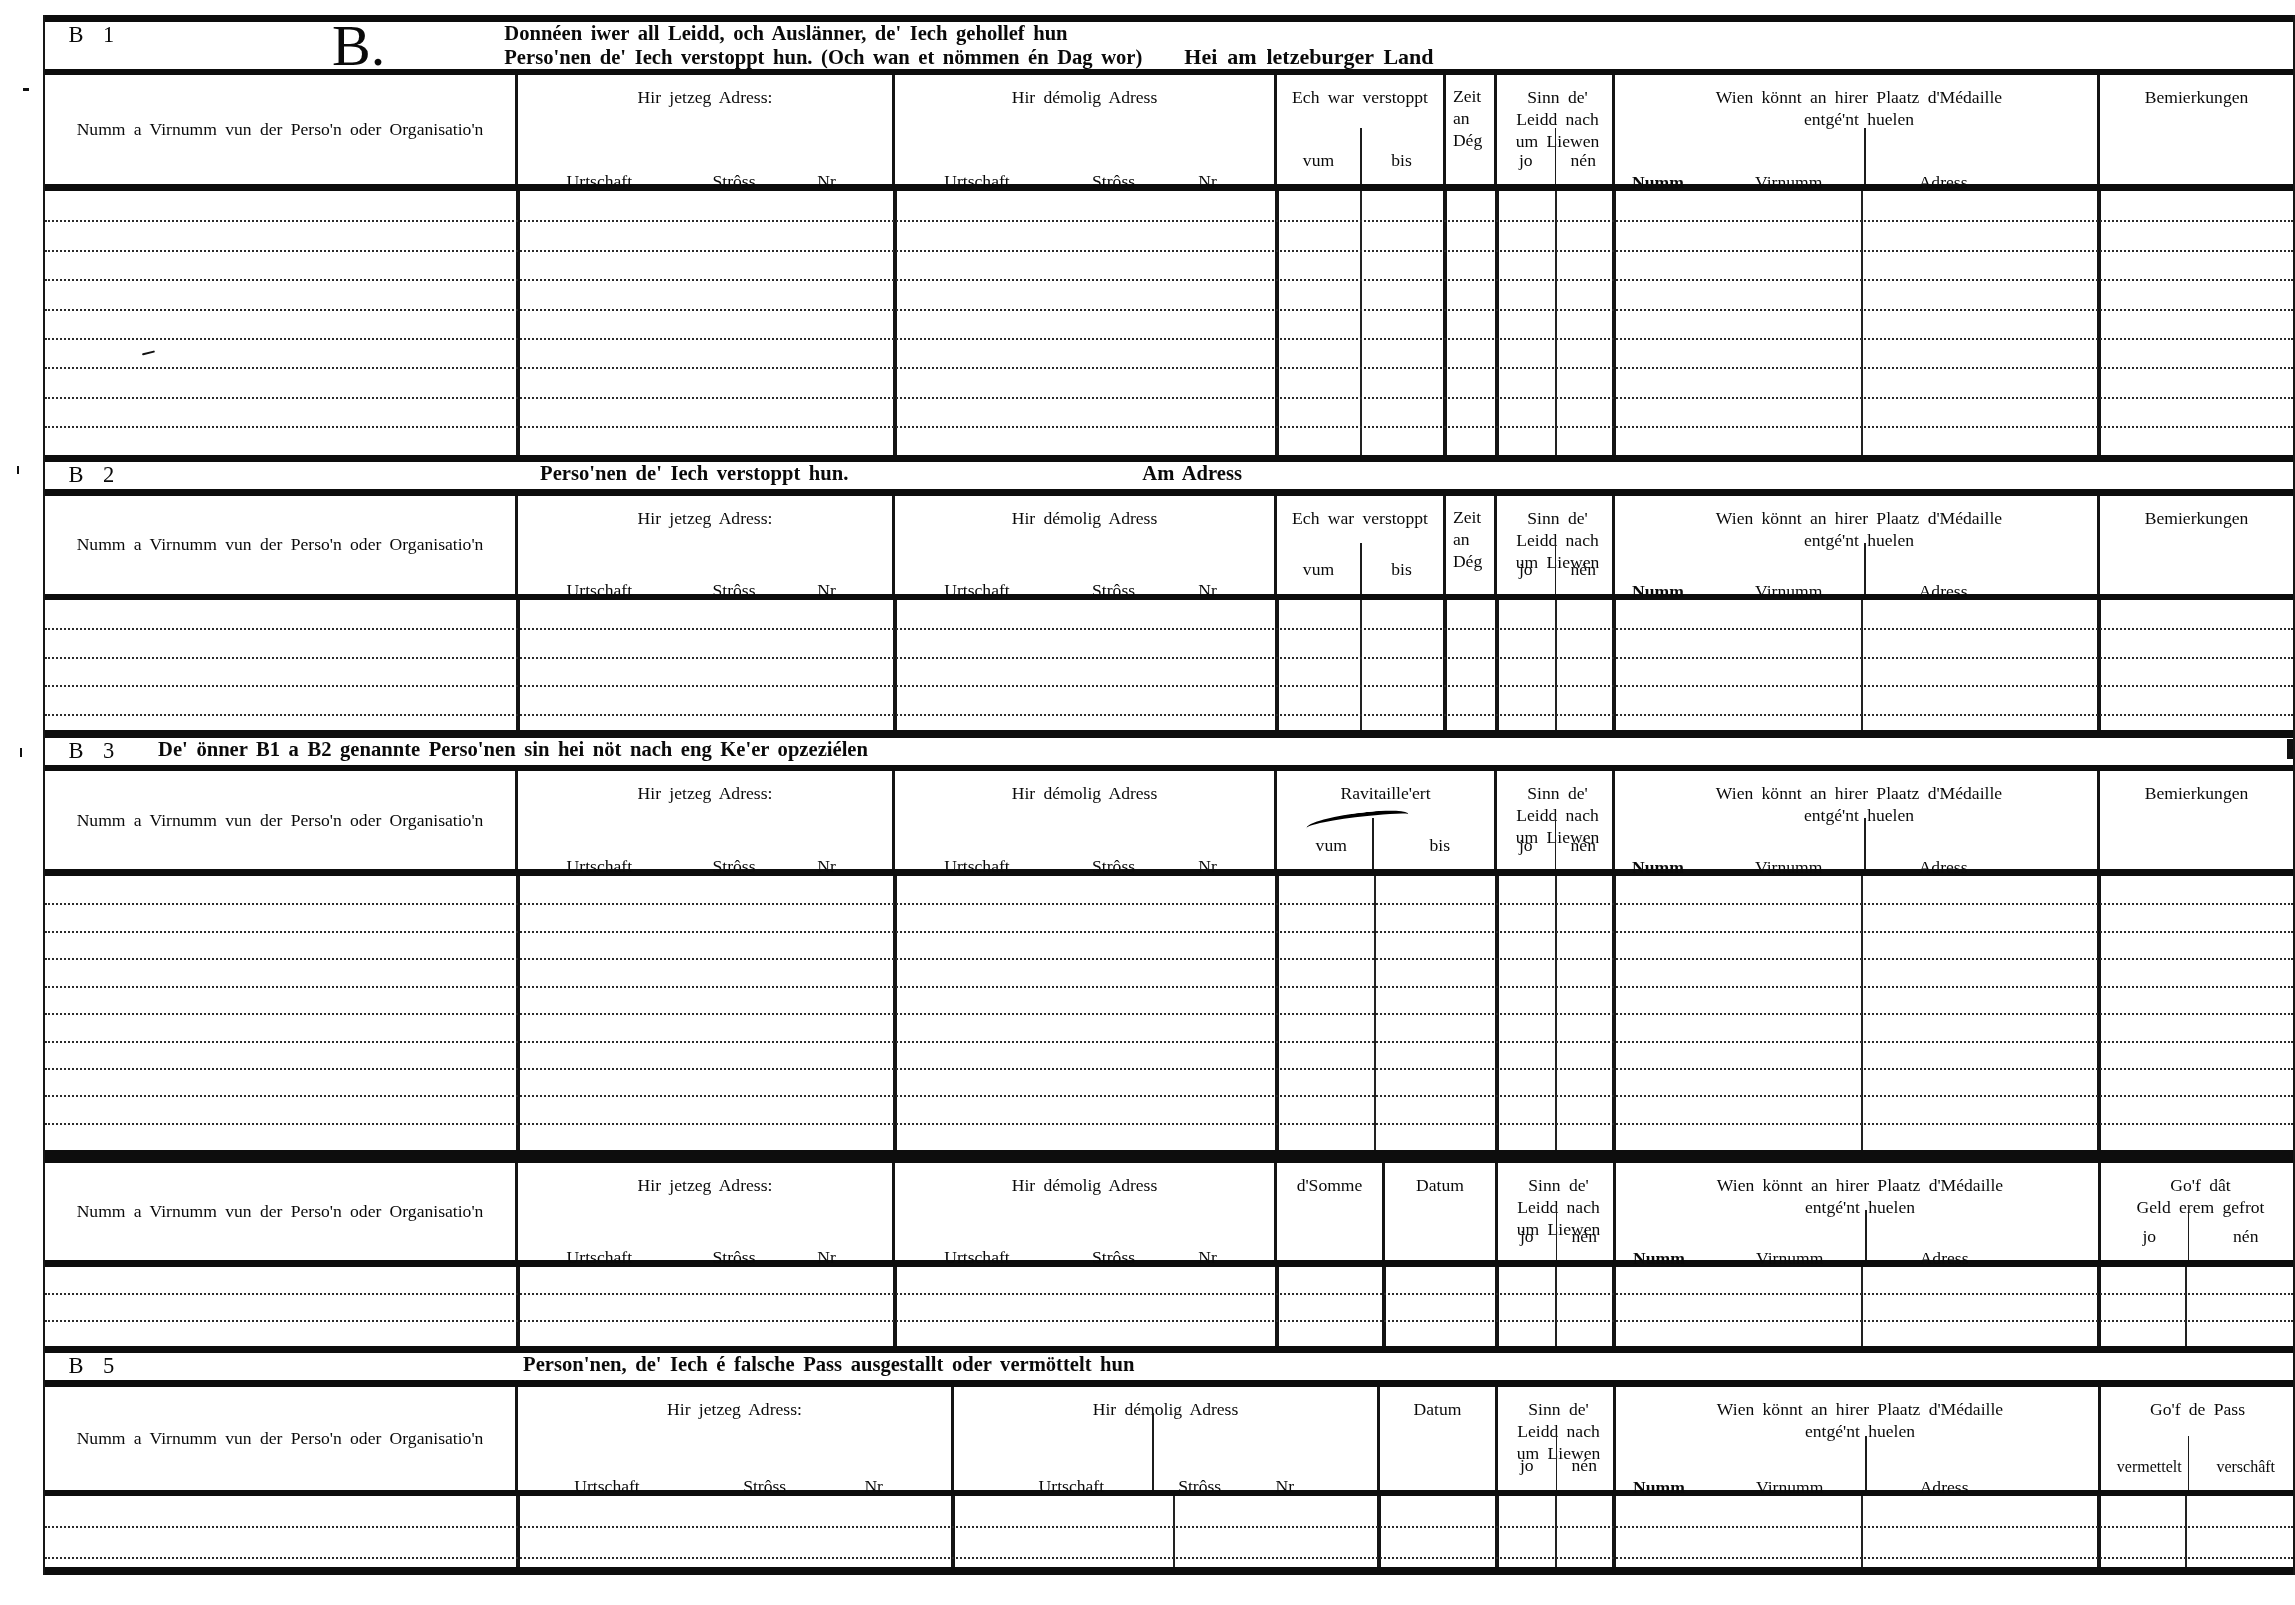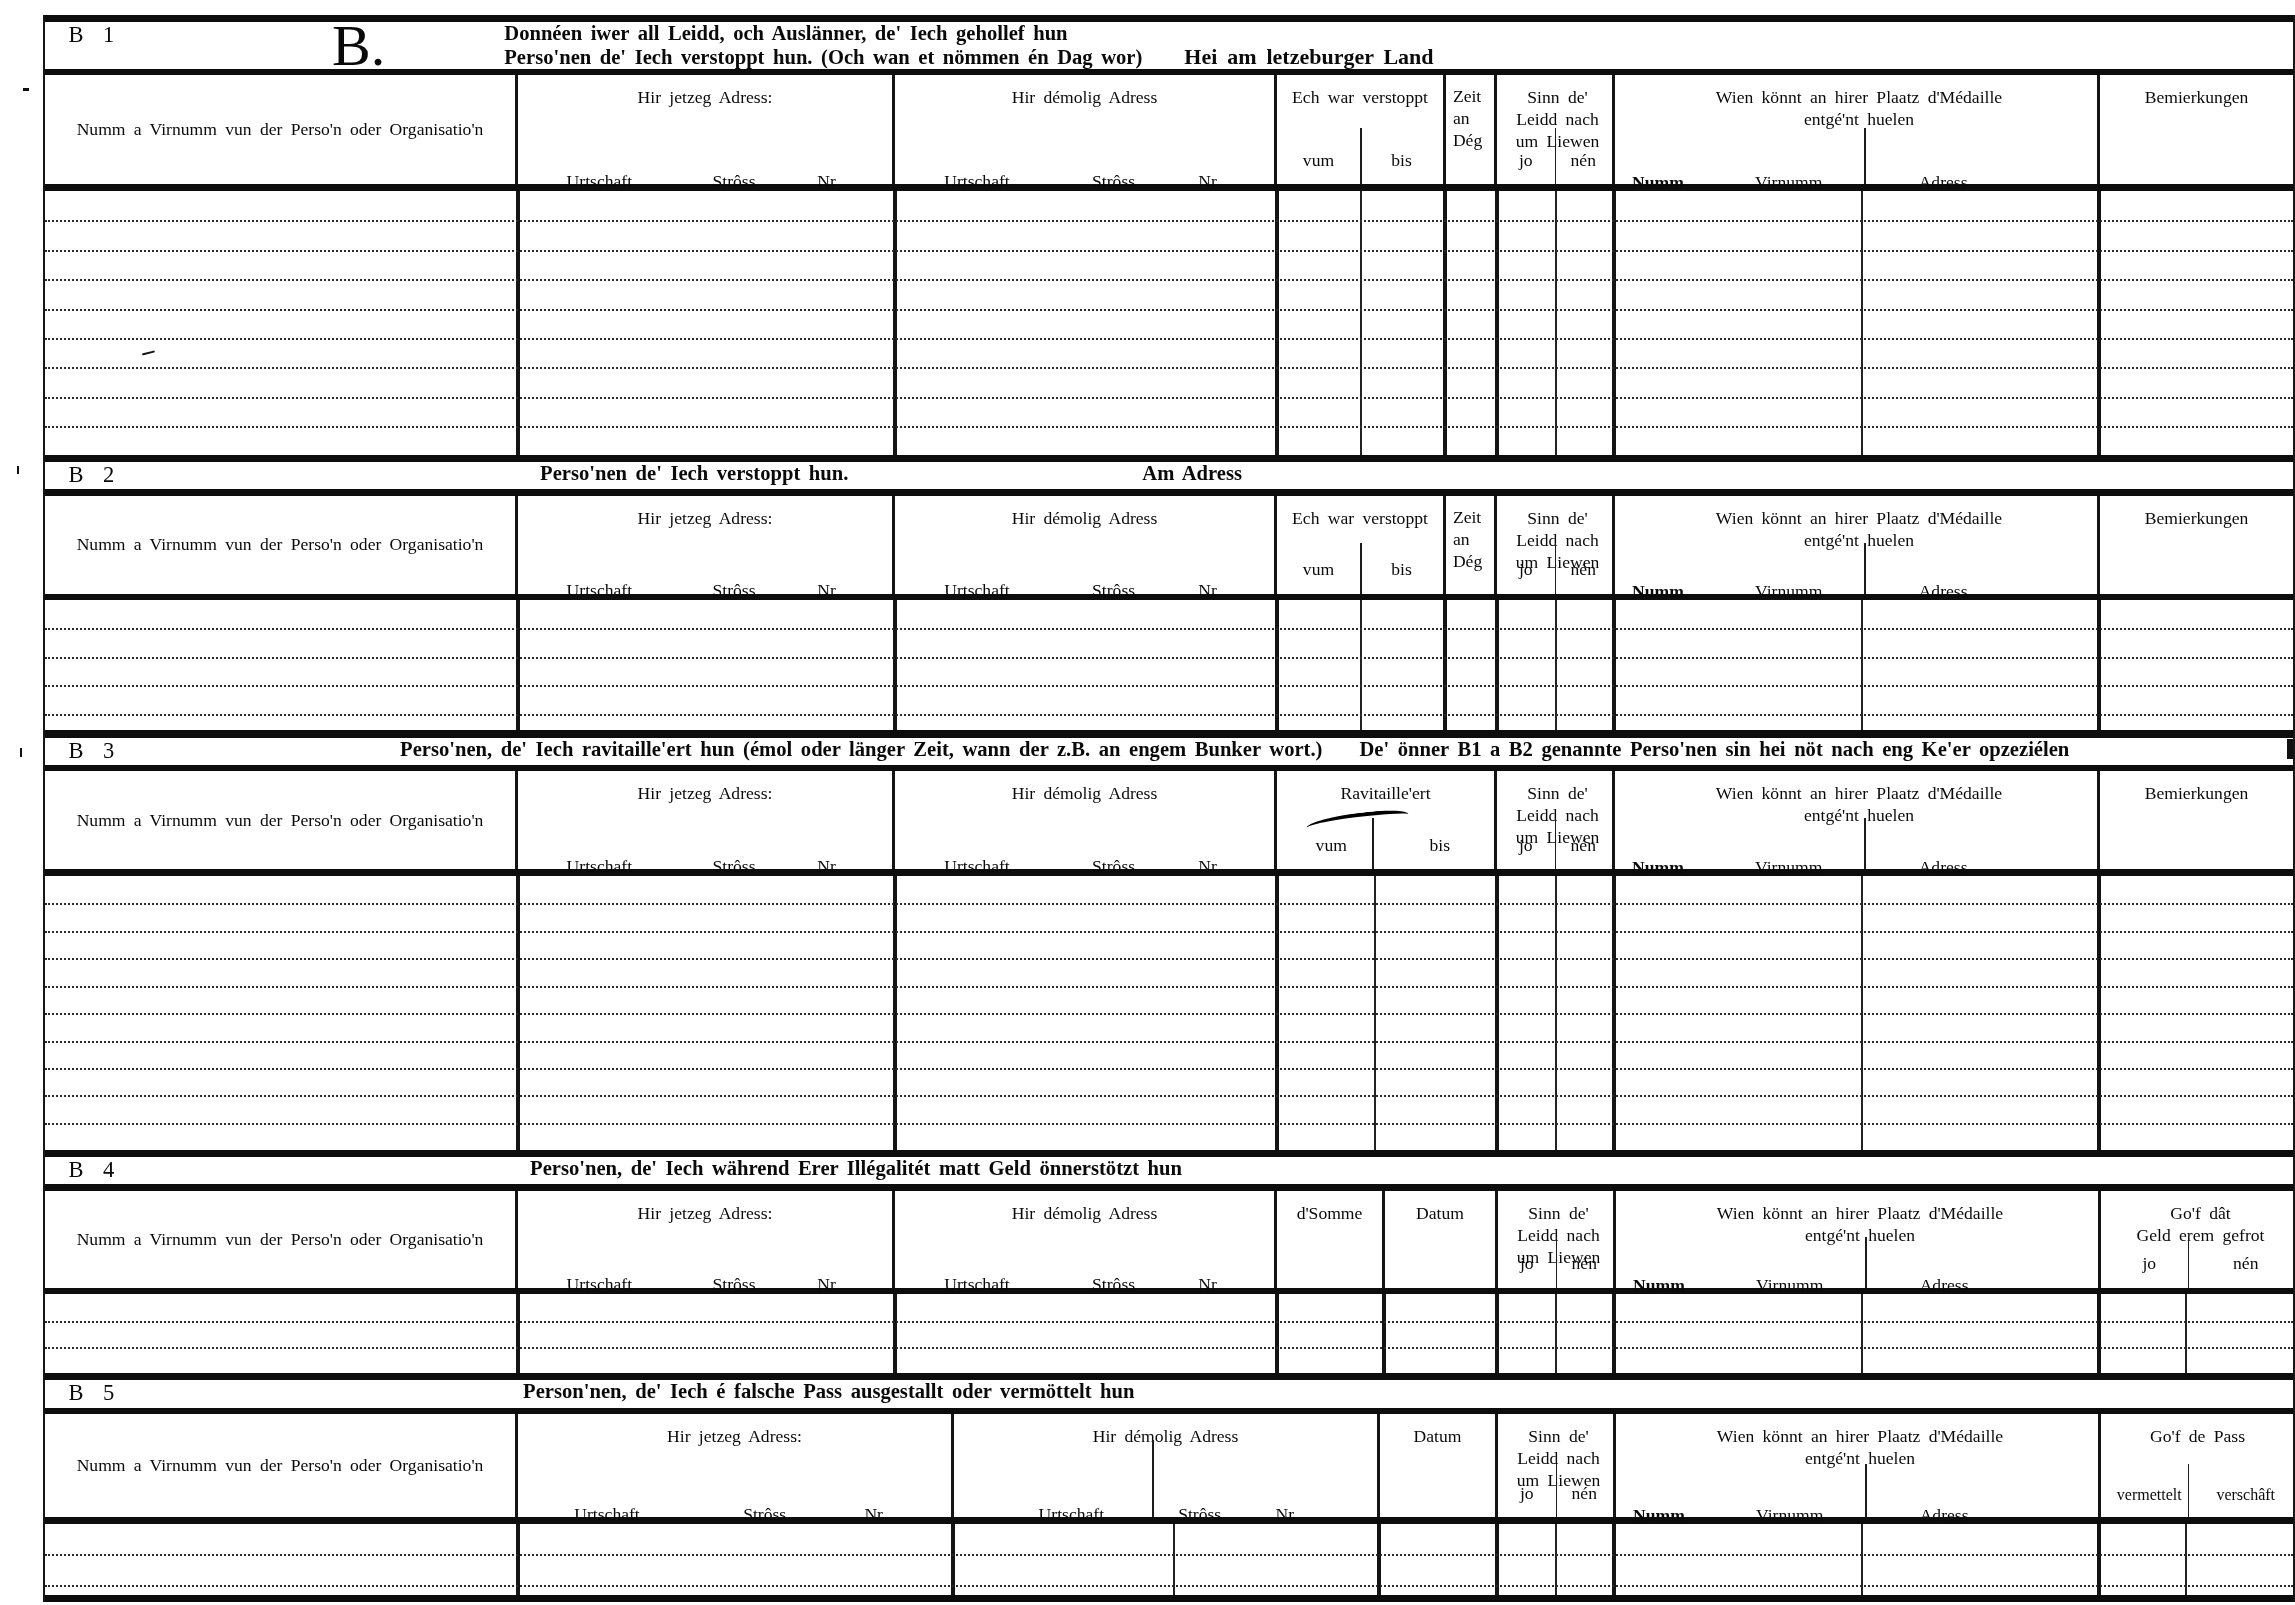--- a/index.html
+++ b/index.html
@@ -252,21 +252,20 @@
           <div class="hdot" style="top: 57px;"></div>
           <div class="hdot" style="top: 85px;"></div>
           <div class="hdot" style="top: 114px;"></div>
         </div>
     </section>
 
     <section>
       <div class="bar"></div>
       <div class="titlebar short">
         <span class="sec-id">B 3</span>
-        <span class="sec-title gap-c">Perso'nen, de' Iech ravitaille'ert hun (émol oder länger Zeit, wann der z.B. an engem Bunker wort.)</span>
         <span class="sec-title title2">De' önner B1 a B2 genannte Perso'nen sin hei nöt nach eng Ke'er opzeziélen</span>
       </div>
       <div class="bar thin"></div>
 
       <div class="thead g-b3 h200">
         <div class="hc">
           <div class="vcenter">Numm a Virnumm vun der Perso'n oder Organisatio'n</div>
         </div>
         <div class="hc">
           <div class="main">Hir jetzeg Adress:</div>
@@ -339,24 +338,20 @@
           <div class="hdot" style="top: 137px;"></div>
           <div class="hdot" style="top: 165px;"></div>
           <div class="hdot" style="top: 192px;"></div>
           <div class="hdot" style="top: 219px;"></div>
           <div class="hdot" style="top: 247px;"></div>
         </div>
     </section>
 
     <section>
       <div class="bar"></div>
-      <div class="titlebar short">
-        <span class="sec-id">B 4</span>
-        <span class="sec-title gap-d">Perso'nen, de' Iech während Erer Illégalitét matt Geld önnerstötzt hun</span>
-      </div>
       <div class="bar thin"></div>
 
       <div class="thead g-b4 h198">
         <div class="hc">
           <div class="vcenter">Numm a Virnumm vun der Perso'n oder Organisatio'n</div>
         </div>
         <div class="hc">
           <div class="main">Hir jetzeg Adress:</div>
           <div class="addr-sub">
             <span class="su-1">Urtschaft</span>

